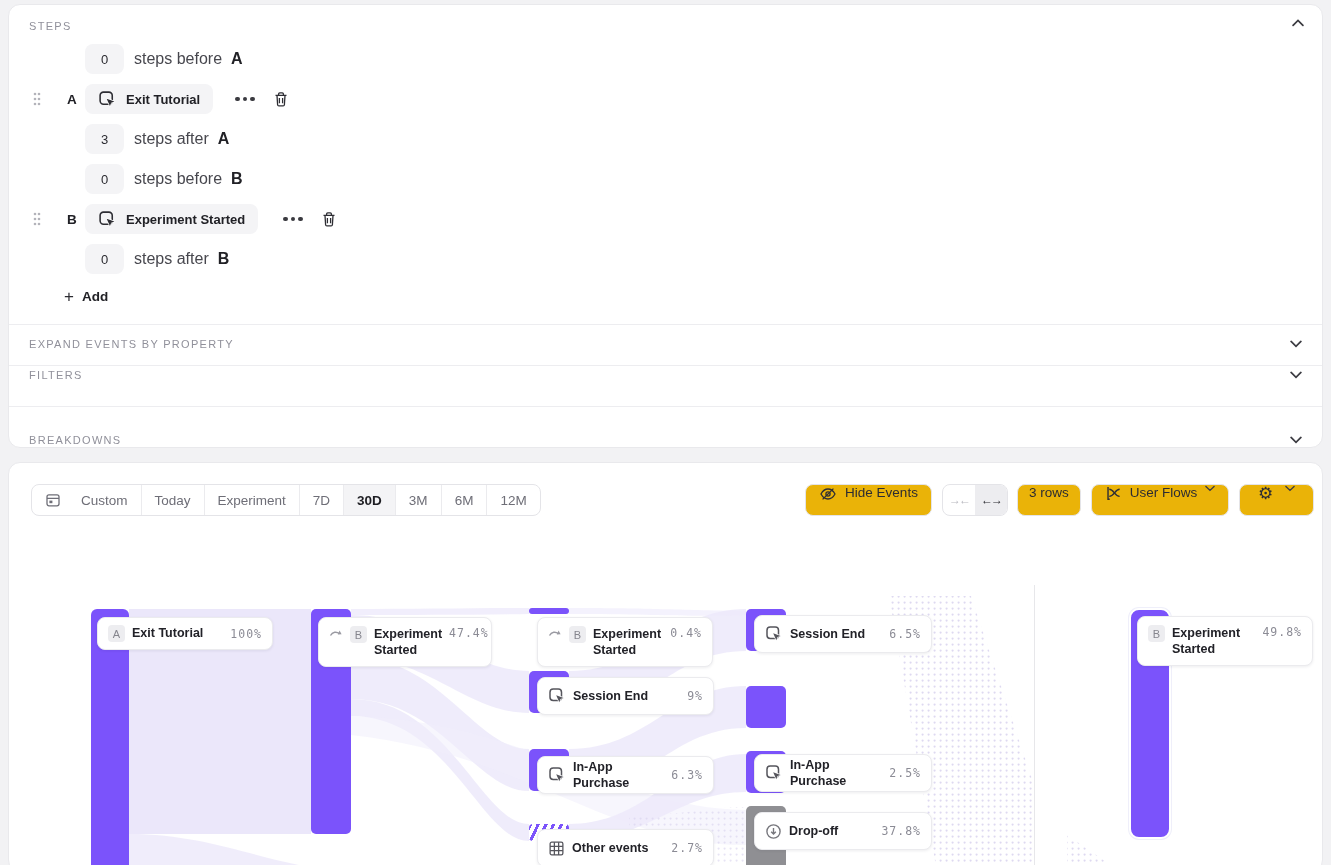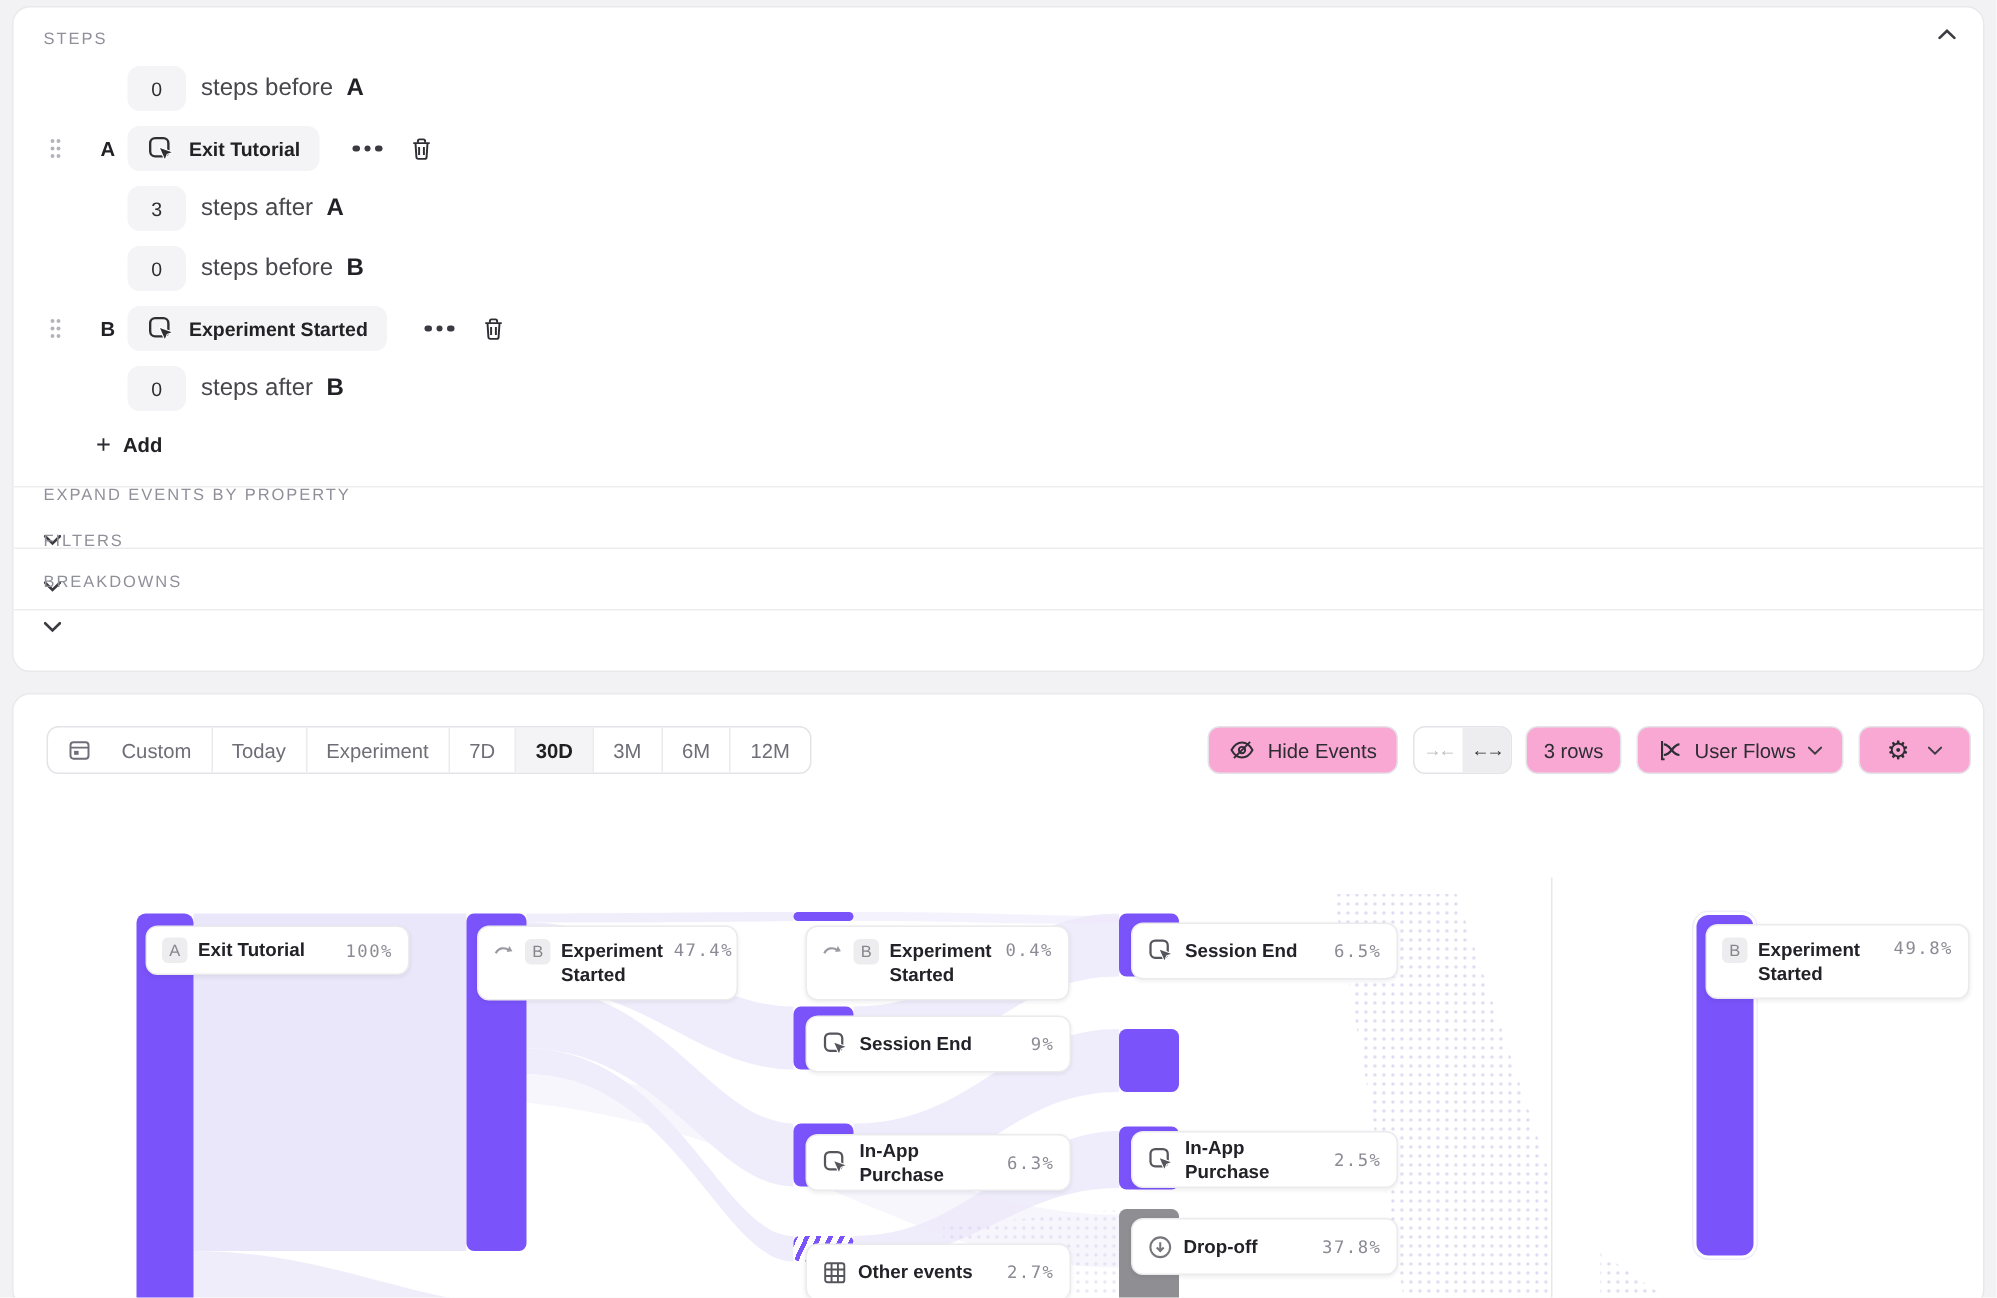--- a/index.html
+++ b/index.html
@@ -19,24 +19,24 @@
   .steplabel b { margin-left:9px; color:#212126; }
   .draghandle { position:absolute; left:23px; top:7px; }
   .stepletter { position:absolute; left:58px; font-weight:bold; font-size:13.5px; color:#212126; }
   .eventpill { position:absolute; left:76px; height:30px; display:inline-flex; align-items:center; gap:9px; background:#f4f4f6; border-radius:8px; padding:0 13px; font-size:13px; font-weight:bold; color:#212126; cursor:pointer; }
   .dots3 { display:inline-flex; gap:3px; }
   .dots3 i { width:4.5px; height:4.5px; border-radius:50%; background:#3a3a40; }
   .iconbtn { background:none; border:none; cursor:pointer; display:inline-flex; align-items:center; justify-content:center; }
   .addrow { position:absolute; left:55px; display:flex; align-items:center; gap:8px; font-size:13.5px; font-weight:bold; color:#212126; cursor:pointer; }
   .plus-glyph { font-size:17px; font-weight:normal; color:#2b2b31; line-height:1; }
 
-  .sec-row { position:absolute; left:0; right:0; height:40px; display:flex; align-items:flex-start; padding:0 20px; justify-content:space-between; cursor:pointer;flex-direction:column; }
+  .sec-row { position:absolute; left:0; right:0; height:40px; display:flex; align-items:center; padding:0 20px; justify-content:space-between; cursor:pointer; }
 
   
-  .btn { position:absolute; top:21px; height:32px; background:#f9a8d4; border:1px solid #e4e4e8; border-radius:8px; display:inline-flex; align-items:center; justify-content:center; gap:8px; font-size:13.5px; color:#2c2c32; cursor:pointer; font-family:"Liberation Sans",sans-serif; }
+  .btn { position:absolute; top:21px; height:32px; background:#eab308; border:1px solid #e4e4e8; border-radius:8px; display:inline-flex; justify-content:center; gap:8px; font-size:13.5px; color:#2c2c32; cursor:pointer; font-family:"Liberation Sans",sans-serif; }
   .seg-dates { position:absolute; left:22px; top:21px; height:32px; display:flex; border:1px solid #e4e4e8; border-radius:8px; background:#fff; overflow:hidden; }
   .seg-dates .cell { display:flex; align-items:center; gap:20px; padding:0 13px; font-size:13.5px; color:#6e6e77; border-right:1px solid #ebebee; cursor:pointer; white-space:nowrap; }
   .seg-dates .cell:last-child { border-right:none; }
   .seg-dates .cell.sel { background:#f4f4f6; color:#1e1e23; font-weight:bold; }
   .seg-collapse { position:absolute; left:933px; top:21px; height:32px; width:66px; border:1px solid #e4e4e8; border-radius:8px; display:flex; overflow:hidden; background:#fff; }
   .seg-collapse .cc { flex:1; display:flex; align-items:center; justify-content:center; font-size:12px; letter-spacing:-2px; cursor:pointer; }
   .cc.inactive { color:#b9b9c0; }
   .cc.active { background:#ededf0; color:#27272c; }
   .vdivider { position:absolute; width:1px; background:#e7e7ea; }
 
@@ -177,21 +177,21 @@
       </svg>
   </div>
   <div class="hair" style="top:360px;"></div>
   <div class="sec-row" style="top:350px;">
     <span class="sec-title">FILTERS</span>
     <svg width="12" height="8" viewBox="0 0 11 7">
         <path d="M1 1.2 L5.5 5.6 L10 1.2" fill="none" stroke="#3c3c42" stroke-width="1.6" stroke-linecap="round"></path>
       </svg>
   </div>
   <div class="hair" style="top:401px;"></div>
-  <div class="sec-row" style="top:377px;">
+  <div class="sec-row" style="top:415px;">
     <span class="sec-title">BREAKDOWNS</span>
     <svg width="12" height="8" viewBox="0 0 11 7">
         <path d="M1 1.2 L5.5 5.6 L10 1.2" fill="none" stroke="#3c3c42" stroke-width="1.6" stroke-linecap="round"></path>
       </svg>
   </div>
 </section>
 
 <section class="card card-bottom">
 
   <svg class="flowsvg" width="1315" height="410" viewBox="0 0 1315 410">

